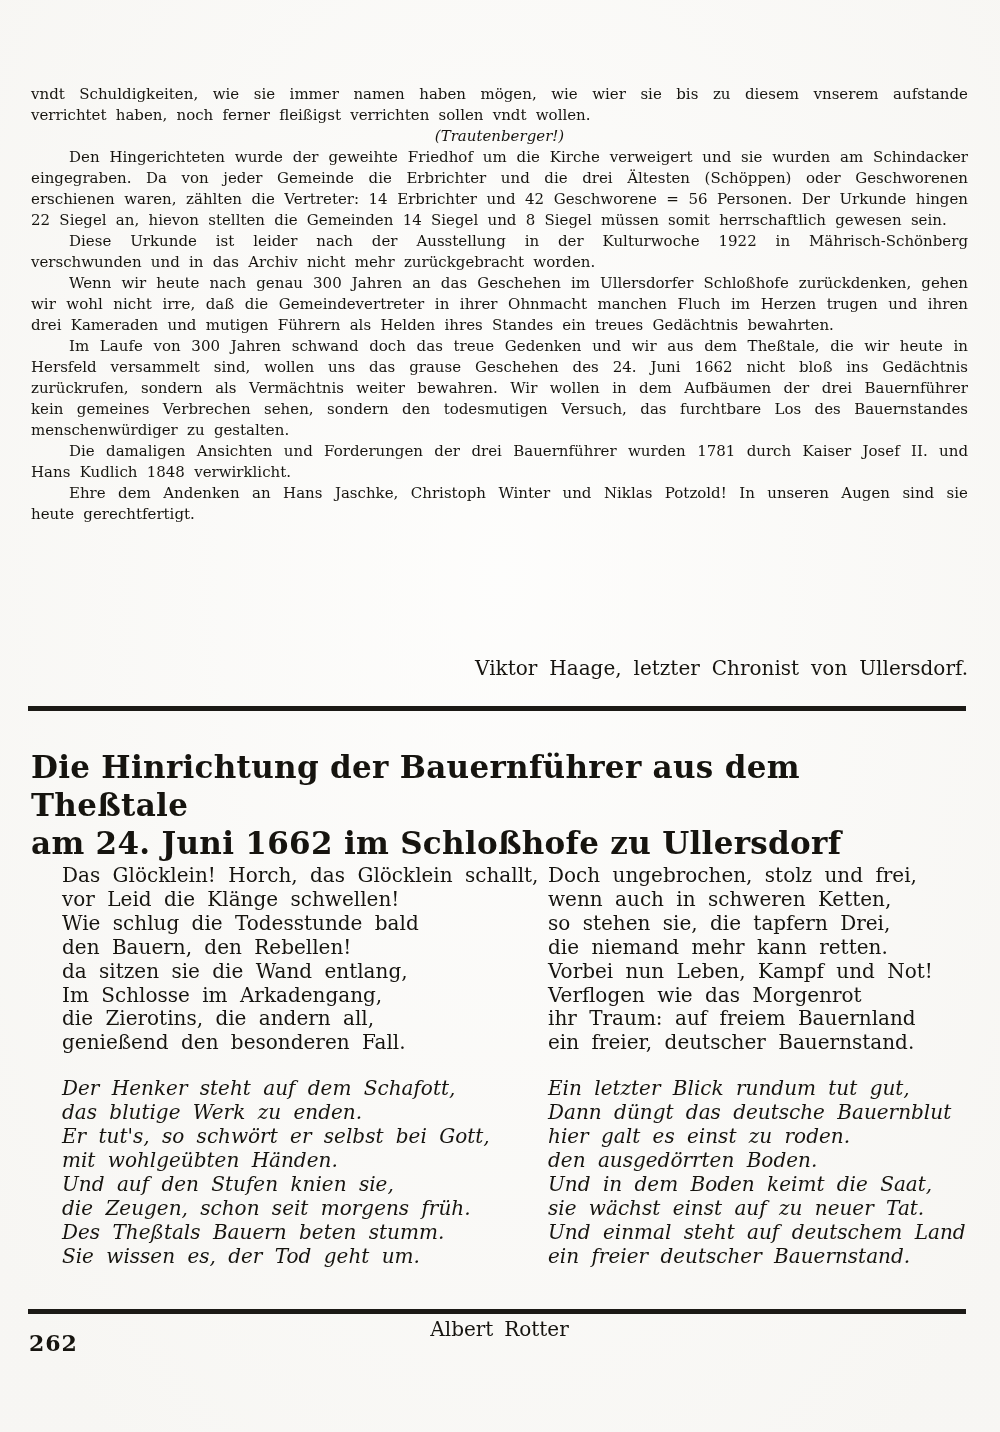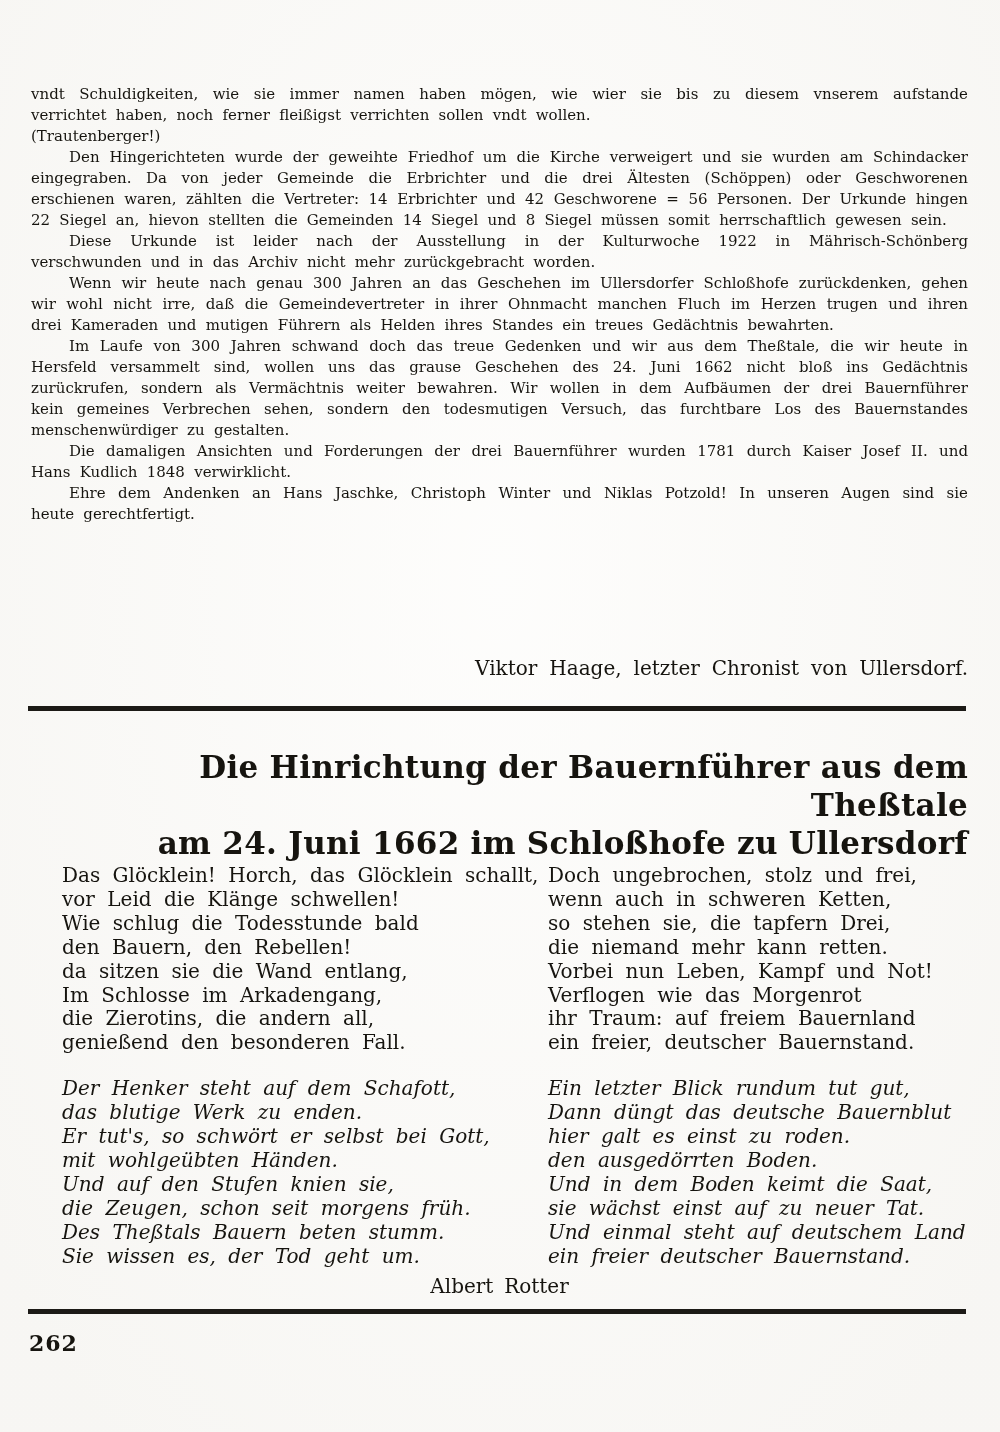--- a/index.html
+++ b/index.html
@@ -21,56 +21,56 @@
   .prose {
     position: absolute;
     left: 31px; top: 84px; width: 937px;
     font-size: 15px;
     line-height: 21px;
     text-align: justify;
     word-spacing: 0.3em;
   }
   .prose p { margin: 0; }
   .prose p.indent { text-indent: 38px; }
-  .prose p.p-right { text-align: left; word-spacing: normal; }
+  .prose p.p-right { text-align: center; word-spacing: normal; font-style: italic; }
   .attribution {
     position: absolute;
     right: 32px; top: 656px;
     font-size: 20px;
     word-spacing: 0.28em;
     white-space: nowrap;
   }
   
   .rule { position: absolute; left: 28px; width: 938px; height: 5px; background: #1c1a16; }
   .rule-top { top: 706px; }
   .rule-bottom { top: 1309px; }
   
   .headline {
     position: absolute;
     left: 31px; top: 748px; width: 937px;
-    text-align: right;
+    text-align: left;
     font-weight: bold;
     font-size: 31px;
     line-height: 38px;
     letter-spacing: 0.3px;
   }
   
   .poem { position: absolute; top: 851px; left: 0; width: 1000px; font-size: 20px; }
   .poem-col { position: absolute; top: 13px; }
   .poem-col-left  { left: 62px; }
   .poem-col-right { left: 548px; }
   .stanza + .stanza { margin-top: 22px; font-style: italic; }
   .poem-line {
     line-height: 23.9px;
     white-space: nowrap;
     word-spacing: 0.3em;
   }
   .poem-author {
     position: absolute;
-    left: 31px; top: 1274px; width: 937px;
+    left: 31px; top: 1317px; width: 937px;
     text-align: center;
     font-size: 20px;
     word-spacing: 0.22em;
   }
   
   .page-number {
     position: absolute;
     left: 29px; top: 1330px;
     font-size: 22px;
     font-weight: bold;

